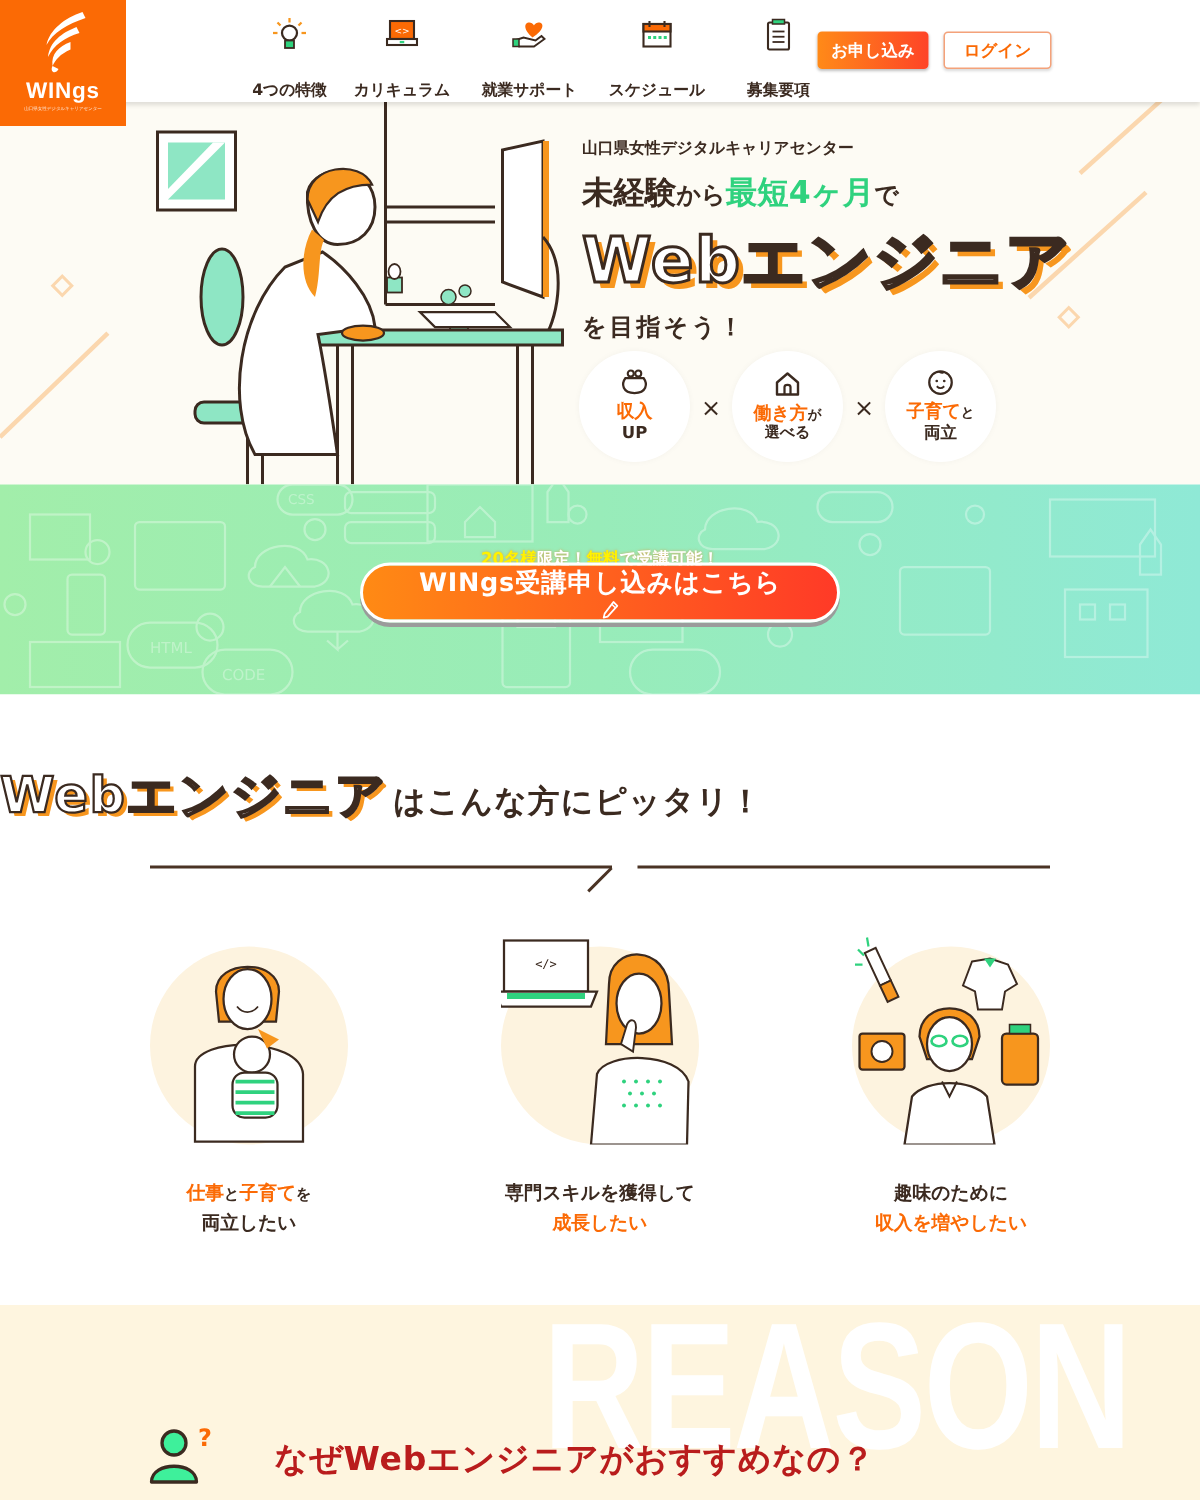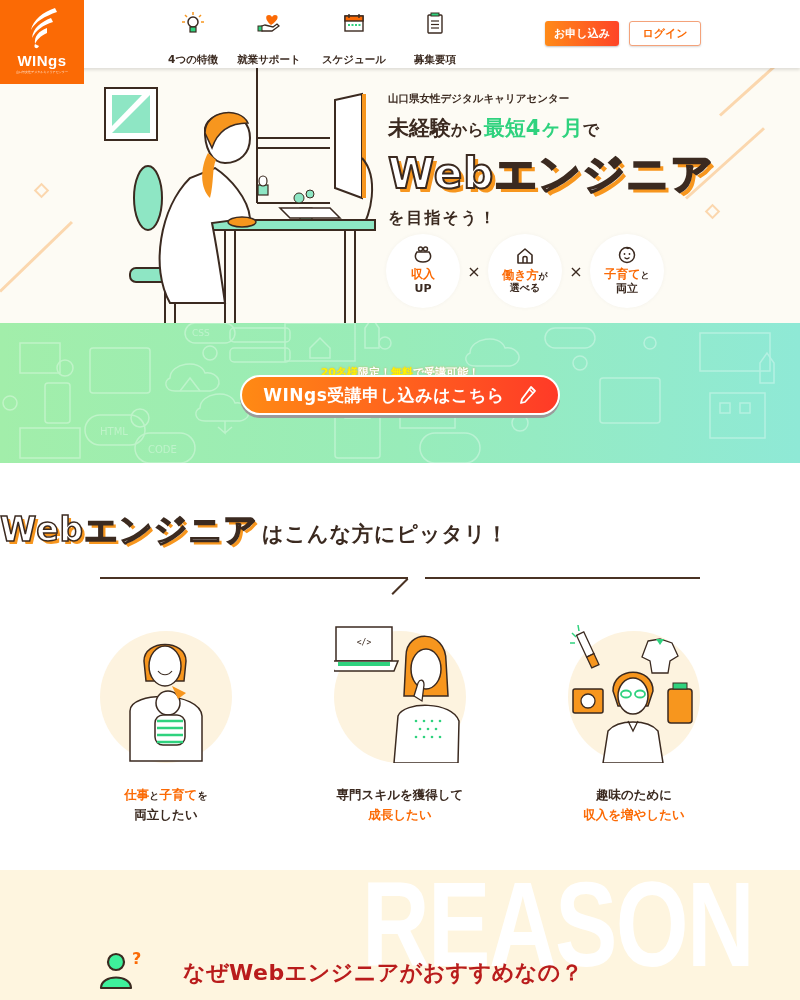--- a/index.html
+++ b/index.html
@@ -39,21 +39,21 @@
   .badge .b-l1 .dark { color: #3b2a20; font-size: 9px; }
   .badge .b-l2 { font-size: 11px; font-weight: bold; color: #3b2a20; line-height: 1.25; }
   .badge .b-l2.small { font-size: 10px; }
   .times { width: 28px; text-align: center; font-size: 16px; color: #3b2a20; }
 
   
   .cta { position: absolute; top: 323px; left: 0; width: 800px; height: 140px; background: linear-gradient(90deg,#a2eeaa 0%,#98ecb9 50%,#8fe9d6 100%); overflow: hidden; }
   .cta-pattern { position: absolute; inset: 0; opacity: .55; }
   .cta-note { position: absolute; left: 0; width: 800px; top: 42px; text-align: center; font-size: 11px; font-weight: bold; color: #fff; text-shadow: 0 0 2px rgba(255,120,0,.6); }
   .cta-note .y { color: #fff200; }
-  .cta-btn { position: absolute; left: 240px; top: 52px; width: 320px; height: 40px; border-radius: 22px; background: linear-gradient(90deg,#ff8a14,#ff3a27); border: 2px solid #fff; box-shadow: 0 3px 0 #9b9b9b; display: flex; align-items: center; justify-content: center; color: #fff; font-weight: bold; font-size: 17px; letter-spacing: 0.5px; }
+  .cta-btn { position: absolute; left: 240px; top: 52px; width: 320px; height: 40px; border-radius: 22px; background: linear-gradient(90deg,#ff8a14,#ff3a27); border: 2px solid #fff; box-shadow: 0 3px 0 #9b9b9b; display: flex; align-items: center; justify-content: center; color: #fff; font-weight: bold; font-size: 17px; letter-spacing: 0.5px; flex-direction: column; }
   .cta-btn svg { margin-left: 14px; }
 
   
   .fit { position: absolute; top: 463px; left: 0; width: 800px; height: 407px; background: #fff; }
   .fit-title { position: absolute; top: 45px; left: 0; width: 800px; text-align: left; white-space: nowrap; }
   .fit-title .big { font-size: 33px; font-weight: 900; color: #fff; -webkit-text-stroke: 1.5px #3b2a20; text-shadow: 3px 3px 0 #f7961e; letter-spacing: 1px; }
   .fit-title .rest { font-size: 21px; font-weight: bold; color: #3b2a20; margin-left: 4px; letter-spacing: 1px; }
   .divider { position: absolute; top: 114px; height: 2px; background: #4a3324; }
   .divider-slash { position: absolute; left: 407px; top: 115px; width: 2px; height: 22px; background: #4a3324; transform: rotate(45deg); transform-origin: top left; }
   .cards { position: absolute; top: 168px; left: 100px; width: 600px; display: flex; justify-content: space-between; }
@@ -98,20 +98,31 @@
                 <line x1="3" y1="3" x2="5" y2="5"></line>
                 <line x1="19" y1="3" x2="17" y2="5"></line>
                 <line x1="0" y1="10" x2="3" y2="10"></line>
                 <line x1="19" y1="10" x2="22" y2="10"></line>
               </g>
               <circle cx="11" cy="10" r="5" fill="none" stroke="#3b2a20" stroke-width="1.5"></circle>
               <rect x="8" y="15" width="6" height="5" fill="#2fd27e" stroke="#3b2a20" stroke-width="1.2"></rect>
             </svg>
         </div>
         <div class="nav-label">4つの特徴</div>
+      </div>
+      <div class="nav-item w2">
+        <div class="nav-icon">
+          <svg width="22" height="20" viewBox="0 0 22 20">
+              <rect x="3" y="1" width="16" height="12" fill="#fb6a05" stroke="#3b2a20" stroke-width="1.4"></rect>
+              <text x="11" y="9.5" font-size="6" fill="#fff" text-anchor="middle" font-family="DejaVu Sans, sans-serif">&lt;&gt;</text>
+              <rect x="1" y="13" width="20" height="4" fill="#fff" stroke="#3b2a20" stroke-width="1.4"></rect>
+              <rect x="9.5" y="14.3" width="3" height="1.5" fill="#2fd27e"></rect>
+            </svg>
+        </div>
+        <div class="nav-label">カリキュラム</div>
       </div>
       <div class="nav-item w3">
         <div class="nav-icon">
           <svg width="24" height="20" viewBox="0 0 24 20">
               <path d="M14 12 C8 7 8 2 12 2 C14 2 15 4 15 4 C15 4 16 2 18 2 C22 2 22 7 14 12 Z" fill="#fb6a05"></path>
               <path d="M2 14 L8 12 L16 14 L20 11 L22 13 L15 18 L5 18 Z" fill="#fff" stroke="#3b2a20" stroke-width="1.3"></path>
               <rect x="1" y="13" width="4" height="5" fill="#2fd27e" stroke="#3b2a20" stroke-width="1"></rect>
             </svg>
         </div>
         <div class="nav-label">就業サポート</div>

